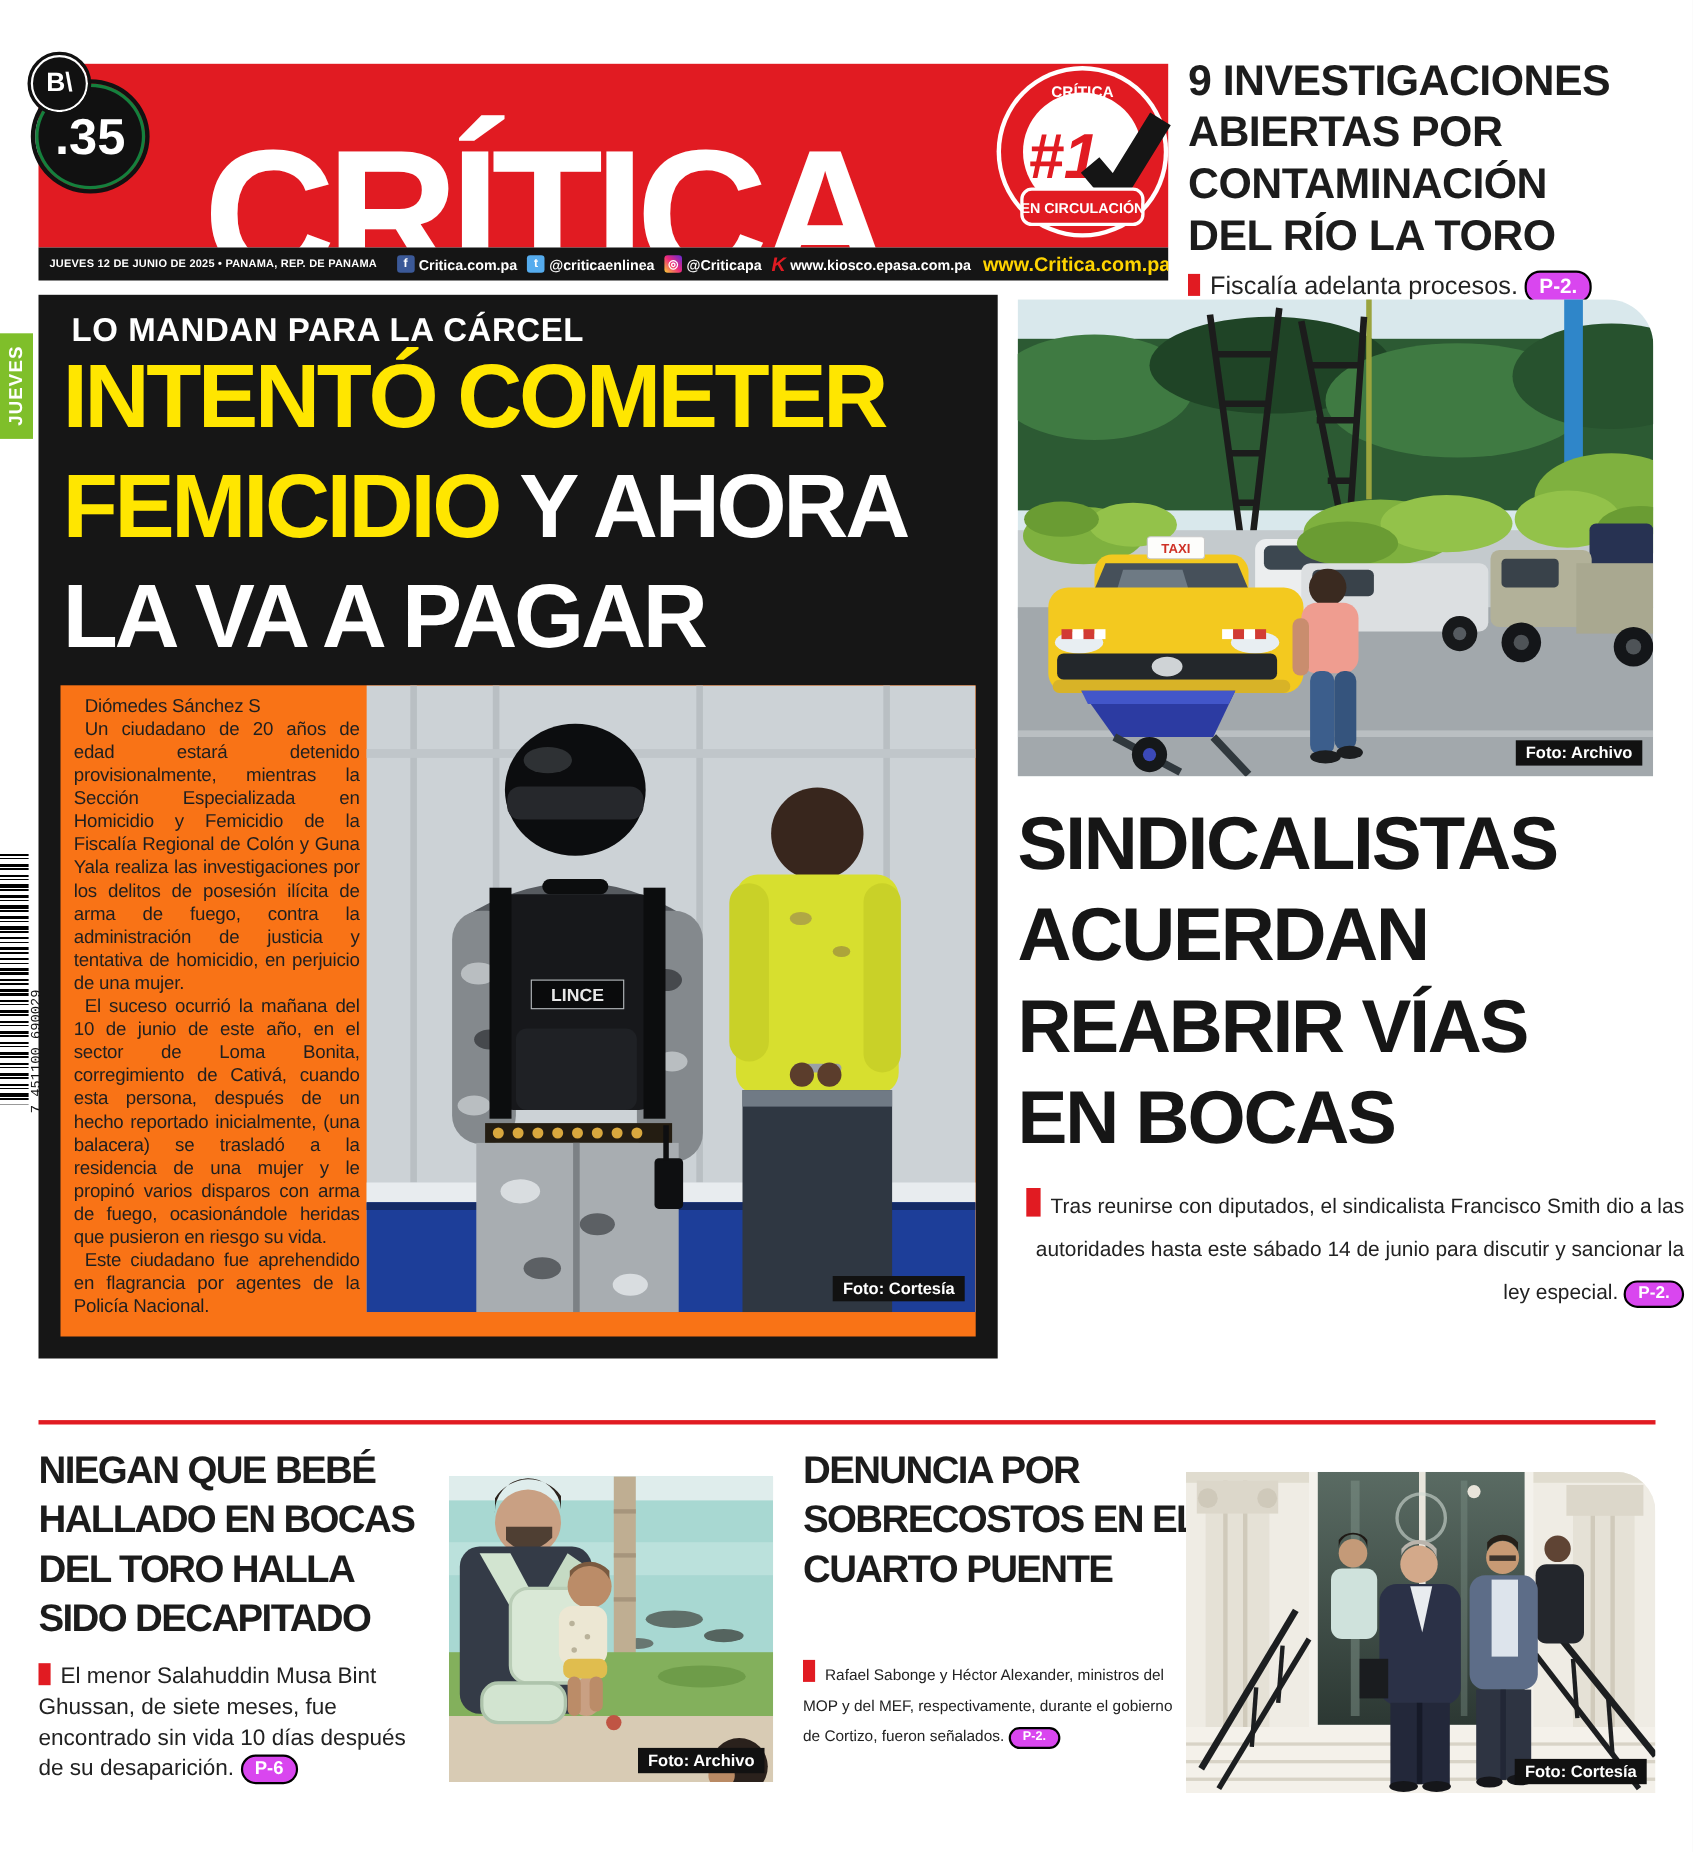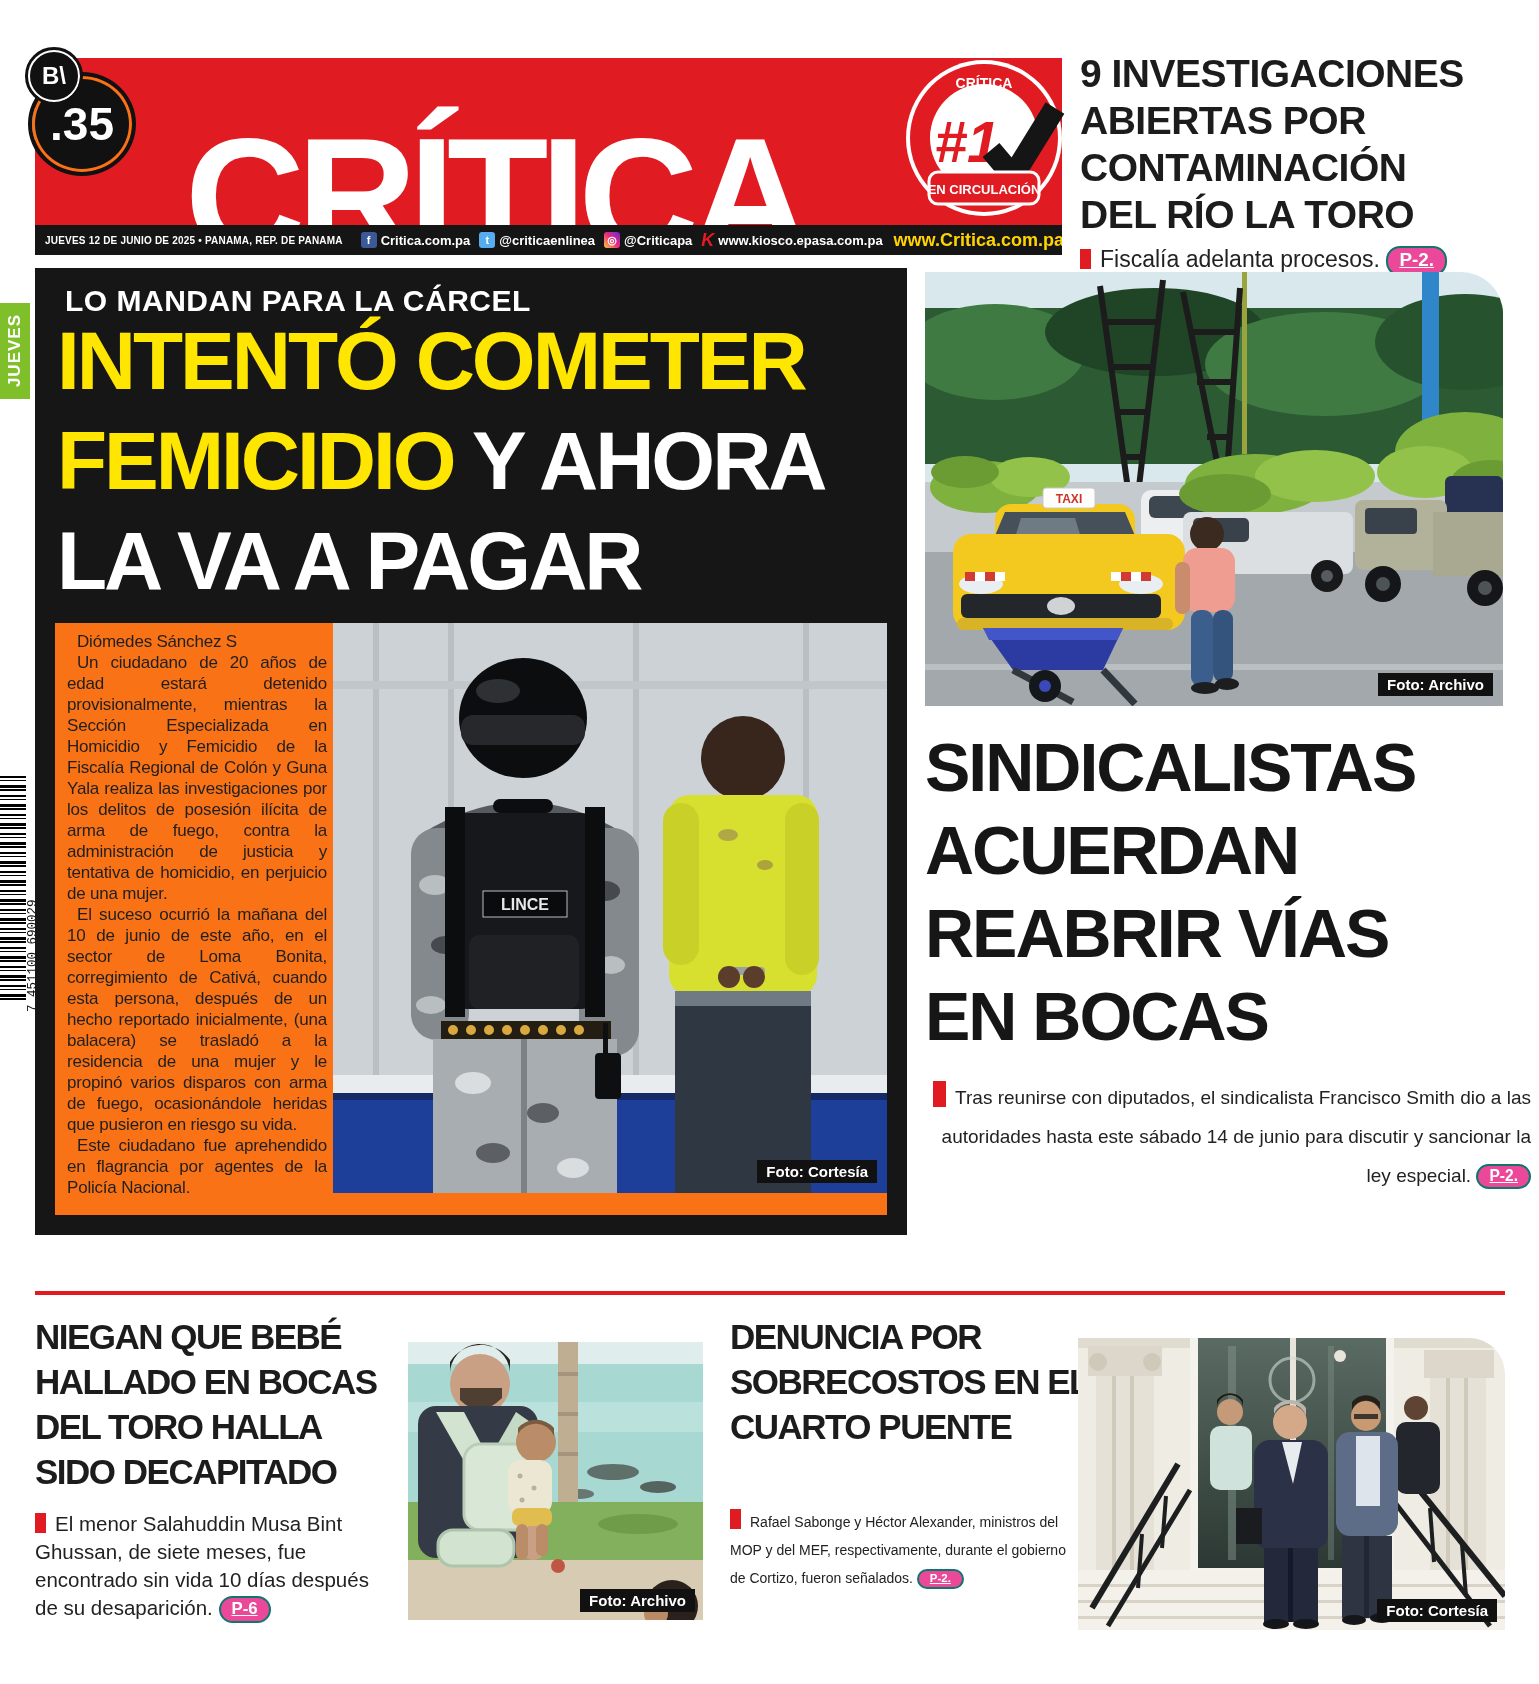--- a/index.html
+++ b/index.html
@@ -7,21 +7,21 @@
   #page{position:relative;width:1539px;height:1684px;background:#fff;overflow:hidden;
         font-family:"Liberation Sans",sans-serif;color:#1a1a1a;margin:0 auto;}
   .abs{position:absolute;}
 
   
   .red-banner{left:35px;top:58px;width:1027px;height:167px;background:#e11b22;}
   .np-title{left:150px;top:52px;width:760px;font-size:166px;line-height:172px;font-weight:bold;
             color:#fff;letter-spacing:-8px;white-space:nowrap;}
   .price-badge{left:26px;top:56px;width:116px;height:120px;z-index:7;}
   .price-big{position:absolute;left:6px;top:20px;width:100px;height:96px;border-radius:50%;
-             background:#111;border:3px solid #f97316;outline:4px solid #111;
+             background:#111;border:3px solid #15803d;outline:4px solid #111;
              display:flex;align-items:center;justify-content:center;
              color:#fff;font-weight:bold;font-size:46px;}
   .price-small{position:absolute;left:2px;top:-6px;width:52px;height:52px;border-radius:50%;
              background:#111;border:2px solid #fff;outline:3px solid #111;
              display:flex;align-items:center;justify-content:center;
              color:#fff;font-weight:bold;font-size:24px;}
   .rank-badge{left:903px;top:58px;width:162px;height:166px;z-index:8;}
   .date-bar{left:35px;top:225px;width:1027px;height:30px;background:#151515;display:flex;
             align-items:center;padding:0 10px;gap:9px;white-space:nowrap;overflow:hidden;}
   .dateline{color:#fff;font-weight:bold;font-size:10px;letter-spacing:.2px;}
@@ -34,23 +34,23 @@
   .k-logo{color:#e11b22;font-style:italic;font-weight:bold;font-size:18px;}
   .website{color:#ffd400;font-weight:bold;font-size:18px;margin-left:2px;}
 
   
   .tr-headline{left:1080px;top:50px;width:455px;font-size:39px;line-height:47px;font-weight:bold;
                color:#1c1c1c;letter-spacing:-.5px;}
   .teaser{font-size:23px;color:#222;}
   .tr-teaser{left:1080px;top:246px;width:455px;}
   .bullet{display:inline-block;width:11px;height:20px;background:#e11b22;margin-right:9px;
           vertical-align:-2px;}
-  .pbadge{display:inline-block;background:#ec4899;border:2px solid #0f766e;color:#fff;
+  .pbadge{display:inline-block;background:#d946ef;border:2px solid #000000;color:#fff;
           font-weight:bold;border-radius:14px;padding:0 11px 2px;font-size:.82em;line-height:1.25;
-          vertical-align:1px;text-decoration:underline;}
+          vertical-align:1px;}
 
   
   .edition-tab{left:0;top:303px;width:30px;height:96px;background:#7fbf2a;display:flex;
                align-items:center;justify-content:center;}
   .edition-tab span{writing-mode:vertical-rl;transform:rotate(180deg);color:#fff;
                font-weight:bold;font-size:17px;letter-spacing:1px;}
   .barcode{left:0;top:772px;width:48px;height:240px;background:#fff;}
   .bc-bars{position:absolute;left:0;top:4px;width:26px;height:228px;
            background:repeating-linear-gradient(to bottom,#000 0 2px,#fff 2px 4px,#000 4px 5px,
            #fff 5px 9px,#000 9px 12px,#fff 12px 13px,#000 13px 15px,#fff 15px 19px);}

